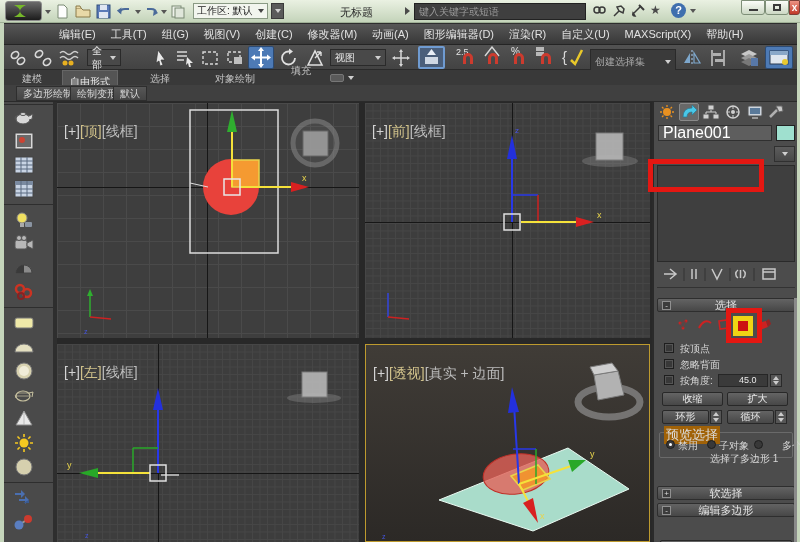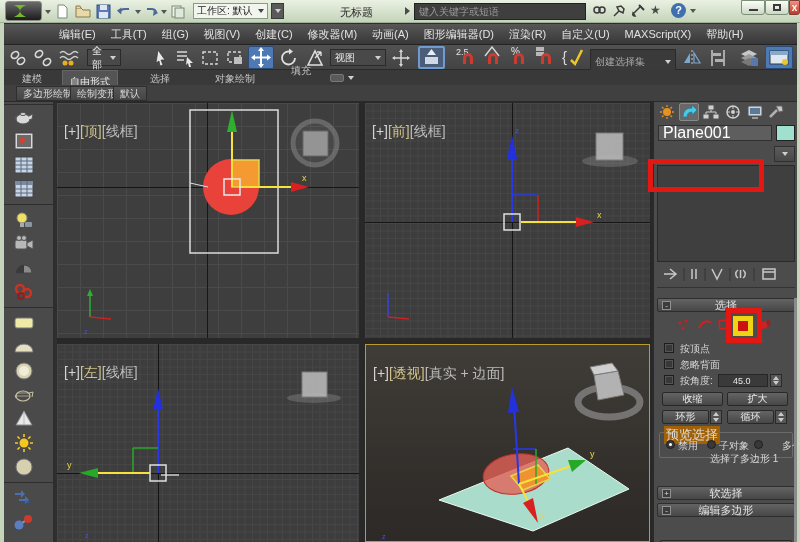--- a/index.html
+++ b/index.html
@@ -538,21 +538,21 @@
       </g>
   </svg>
   <div class="abs" style="left:72px;top:206px;width:36px;height:35px;border:5px solid var(--annotation_red);z-index:20"></div>
 
   <div class="abs cb" style="left:10px;top:241px"></div>
   <span class="abs t10" style="left:26px;top:240px">按顶点</span>
   <div class="abs cb" style="left:10px;top:257px"></div>
   <span class="abs t10" style="left:26px;top:256px">忽略背面</span>
   <div class="abs cb" style="left:10px;top:273px"></div>
   <span class="abs t10" style="left:26px;top:272px">按角度:</span>
-  <div class="abs" style="left:64px;top:272px;width:50px;height:13px;background:#3a3a3a;border:1px solid #262626;color:#e8e8e8;font-size:9px;display:flex;align-items:center;padding:0 14px">
+  <div class="abs" style="left:64px;top:272px;width:50px;height:13px;background:#3a3a3a;border:1px solid #262626;color:#e8e8e8;font-size:9px;display:flex;align-items:flex-start;padding:0 20px">
       <span>45.0</span>
     </div>
   <div class="abs spin" style="left:116px;top:272px;height:13px">
       <div>
         <span class="up"></span>
       </div>
       <div>
         <span class="dn"></span>
       </div>
     </div>

